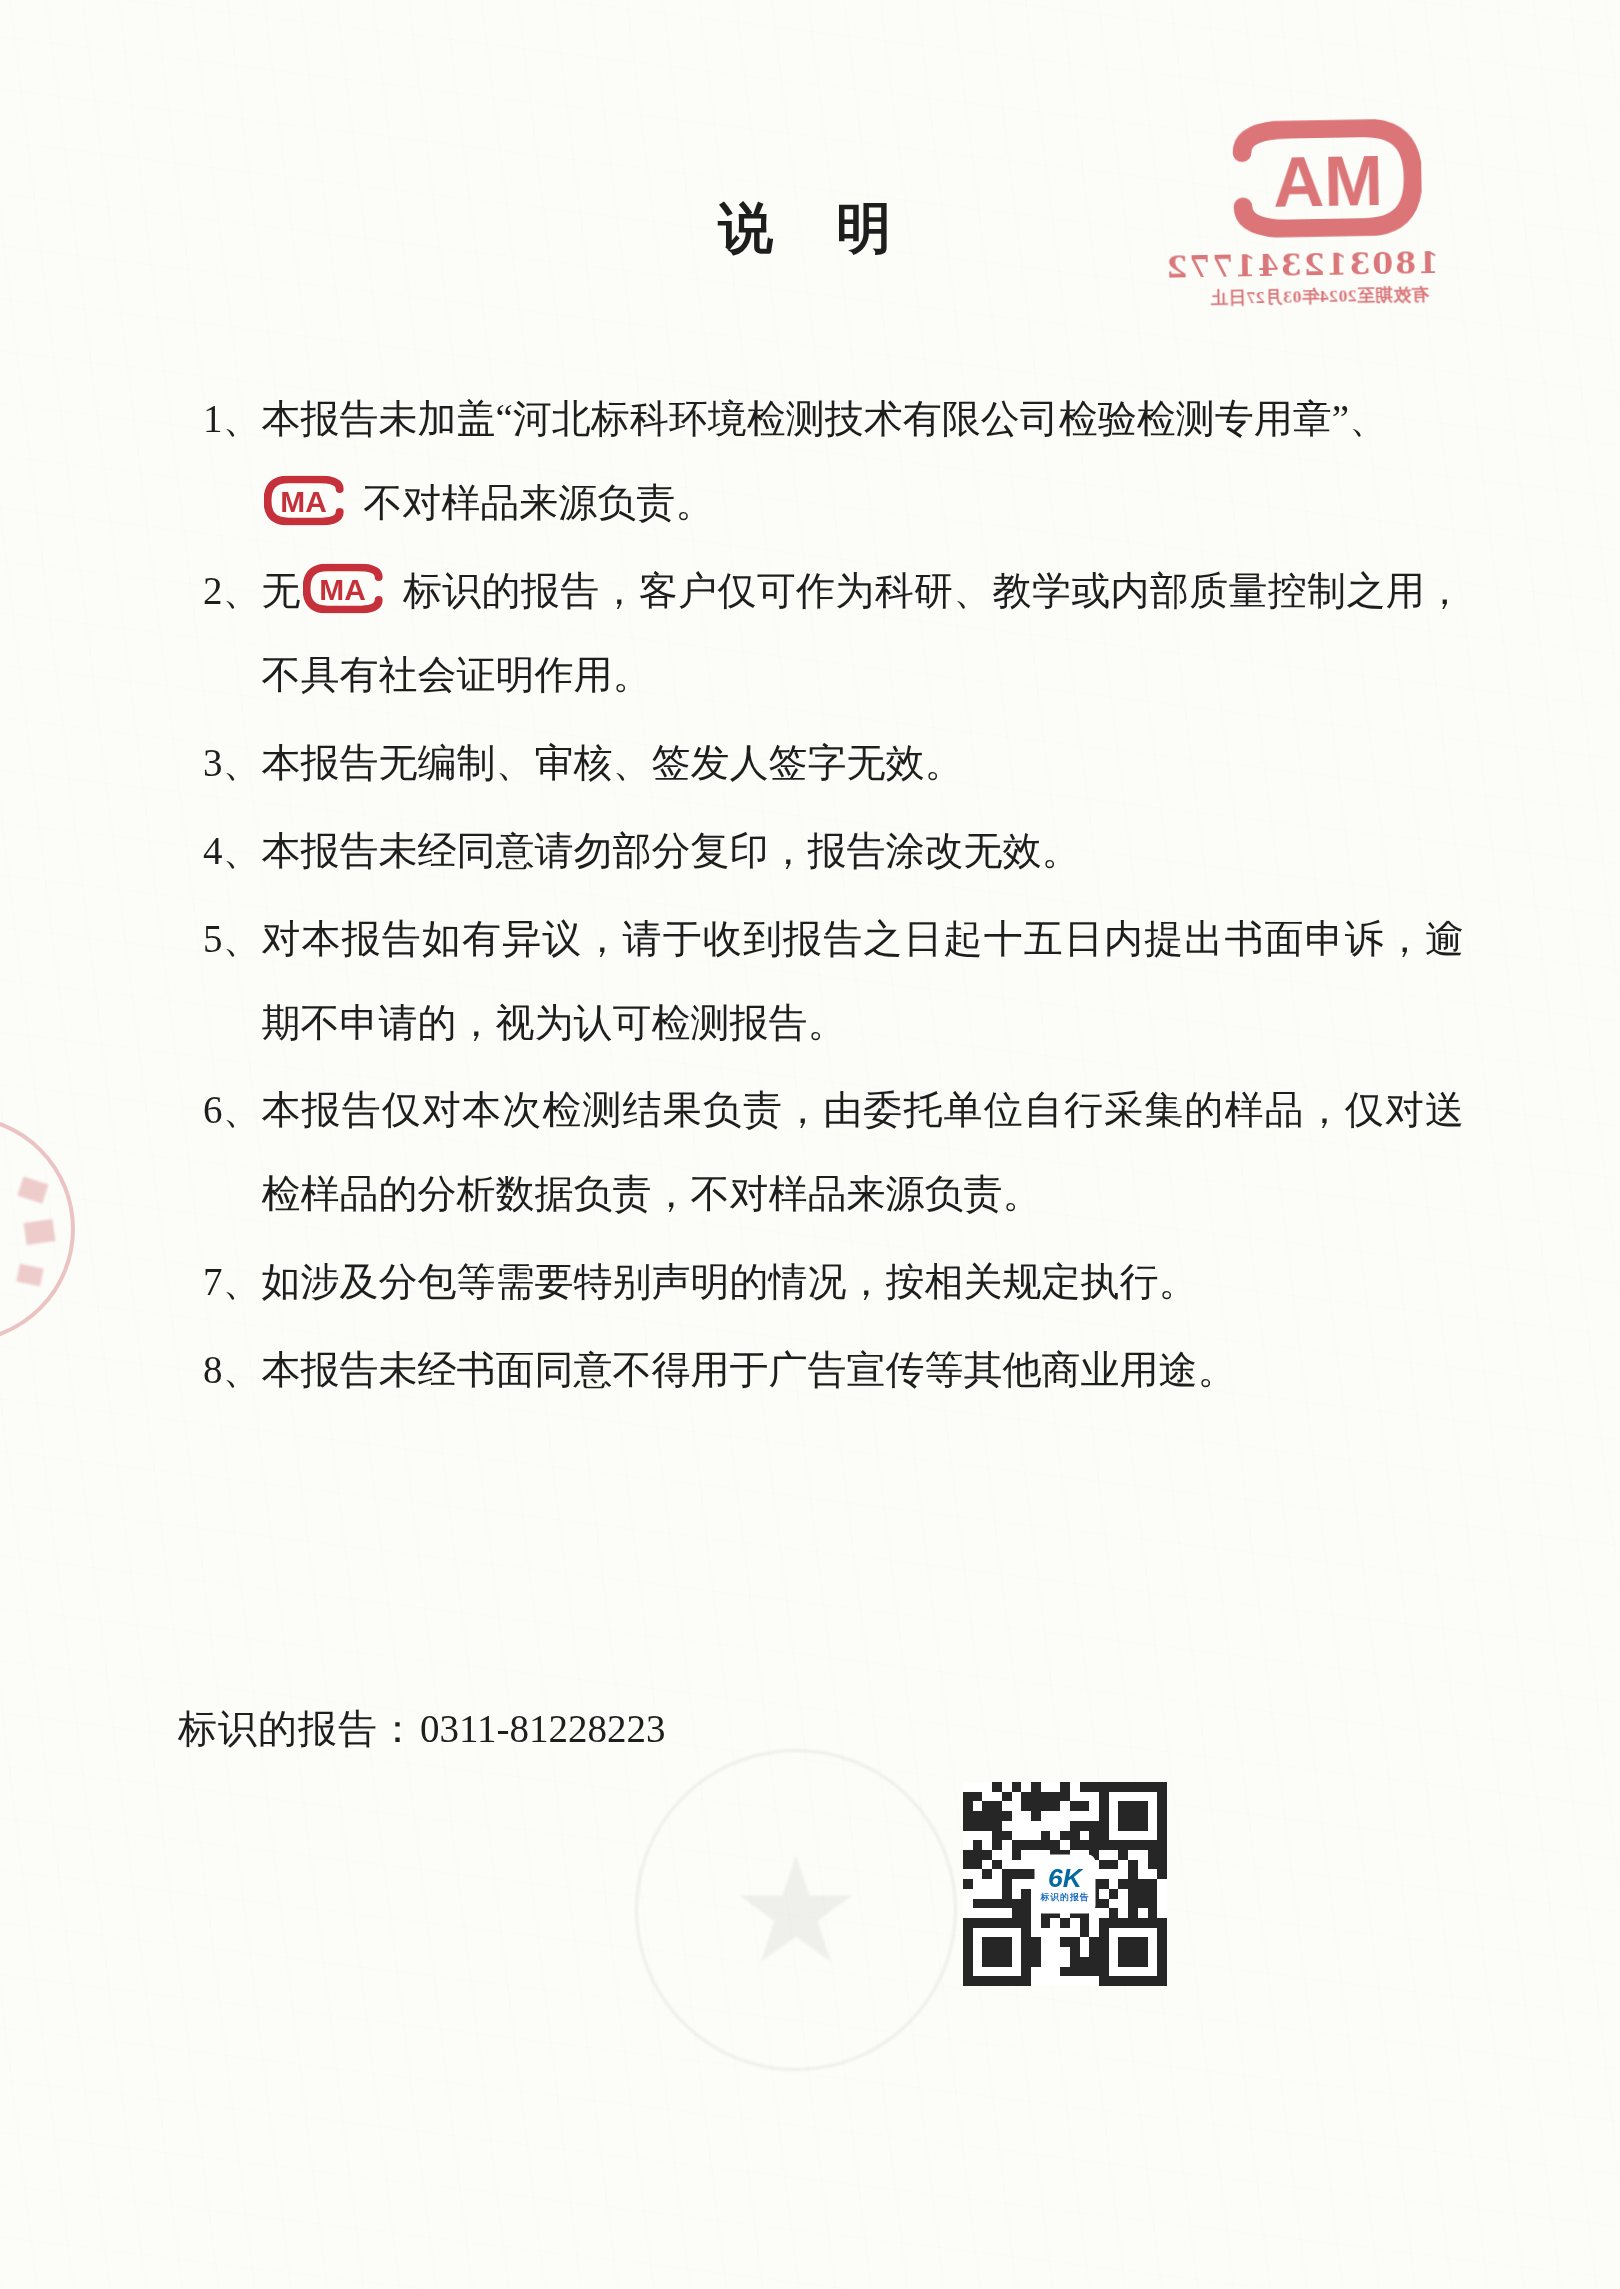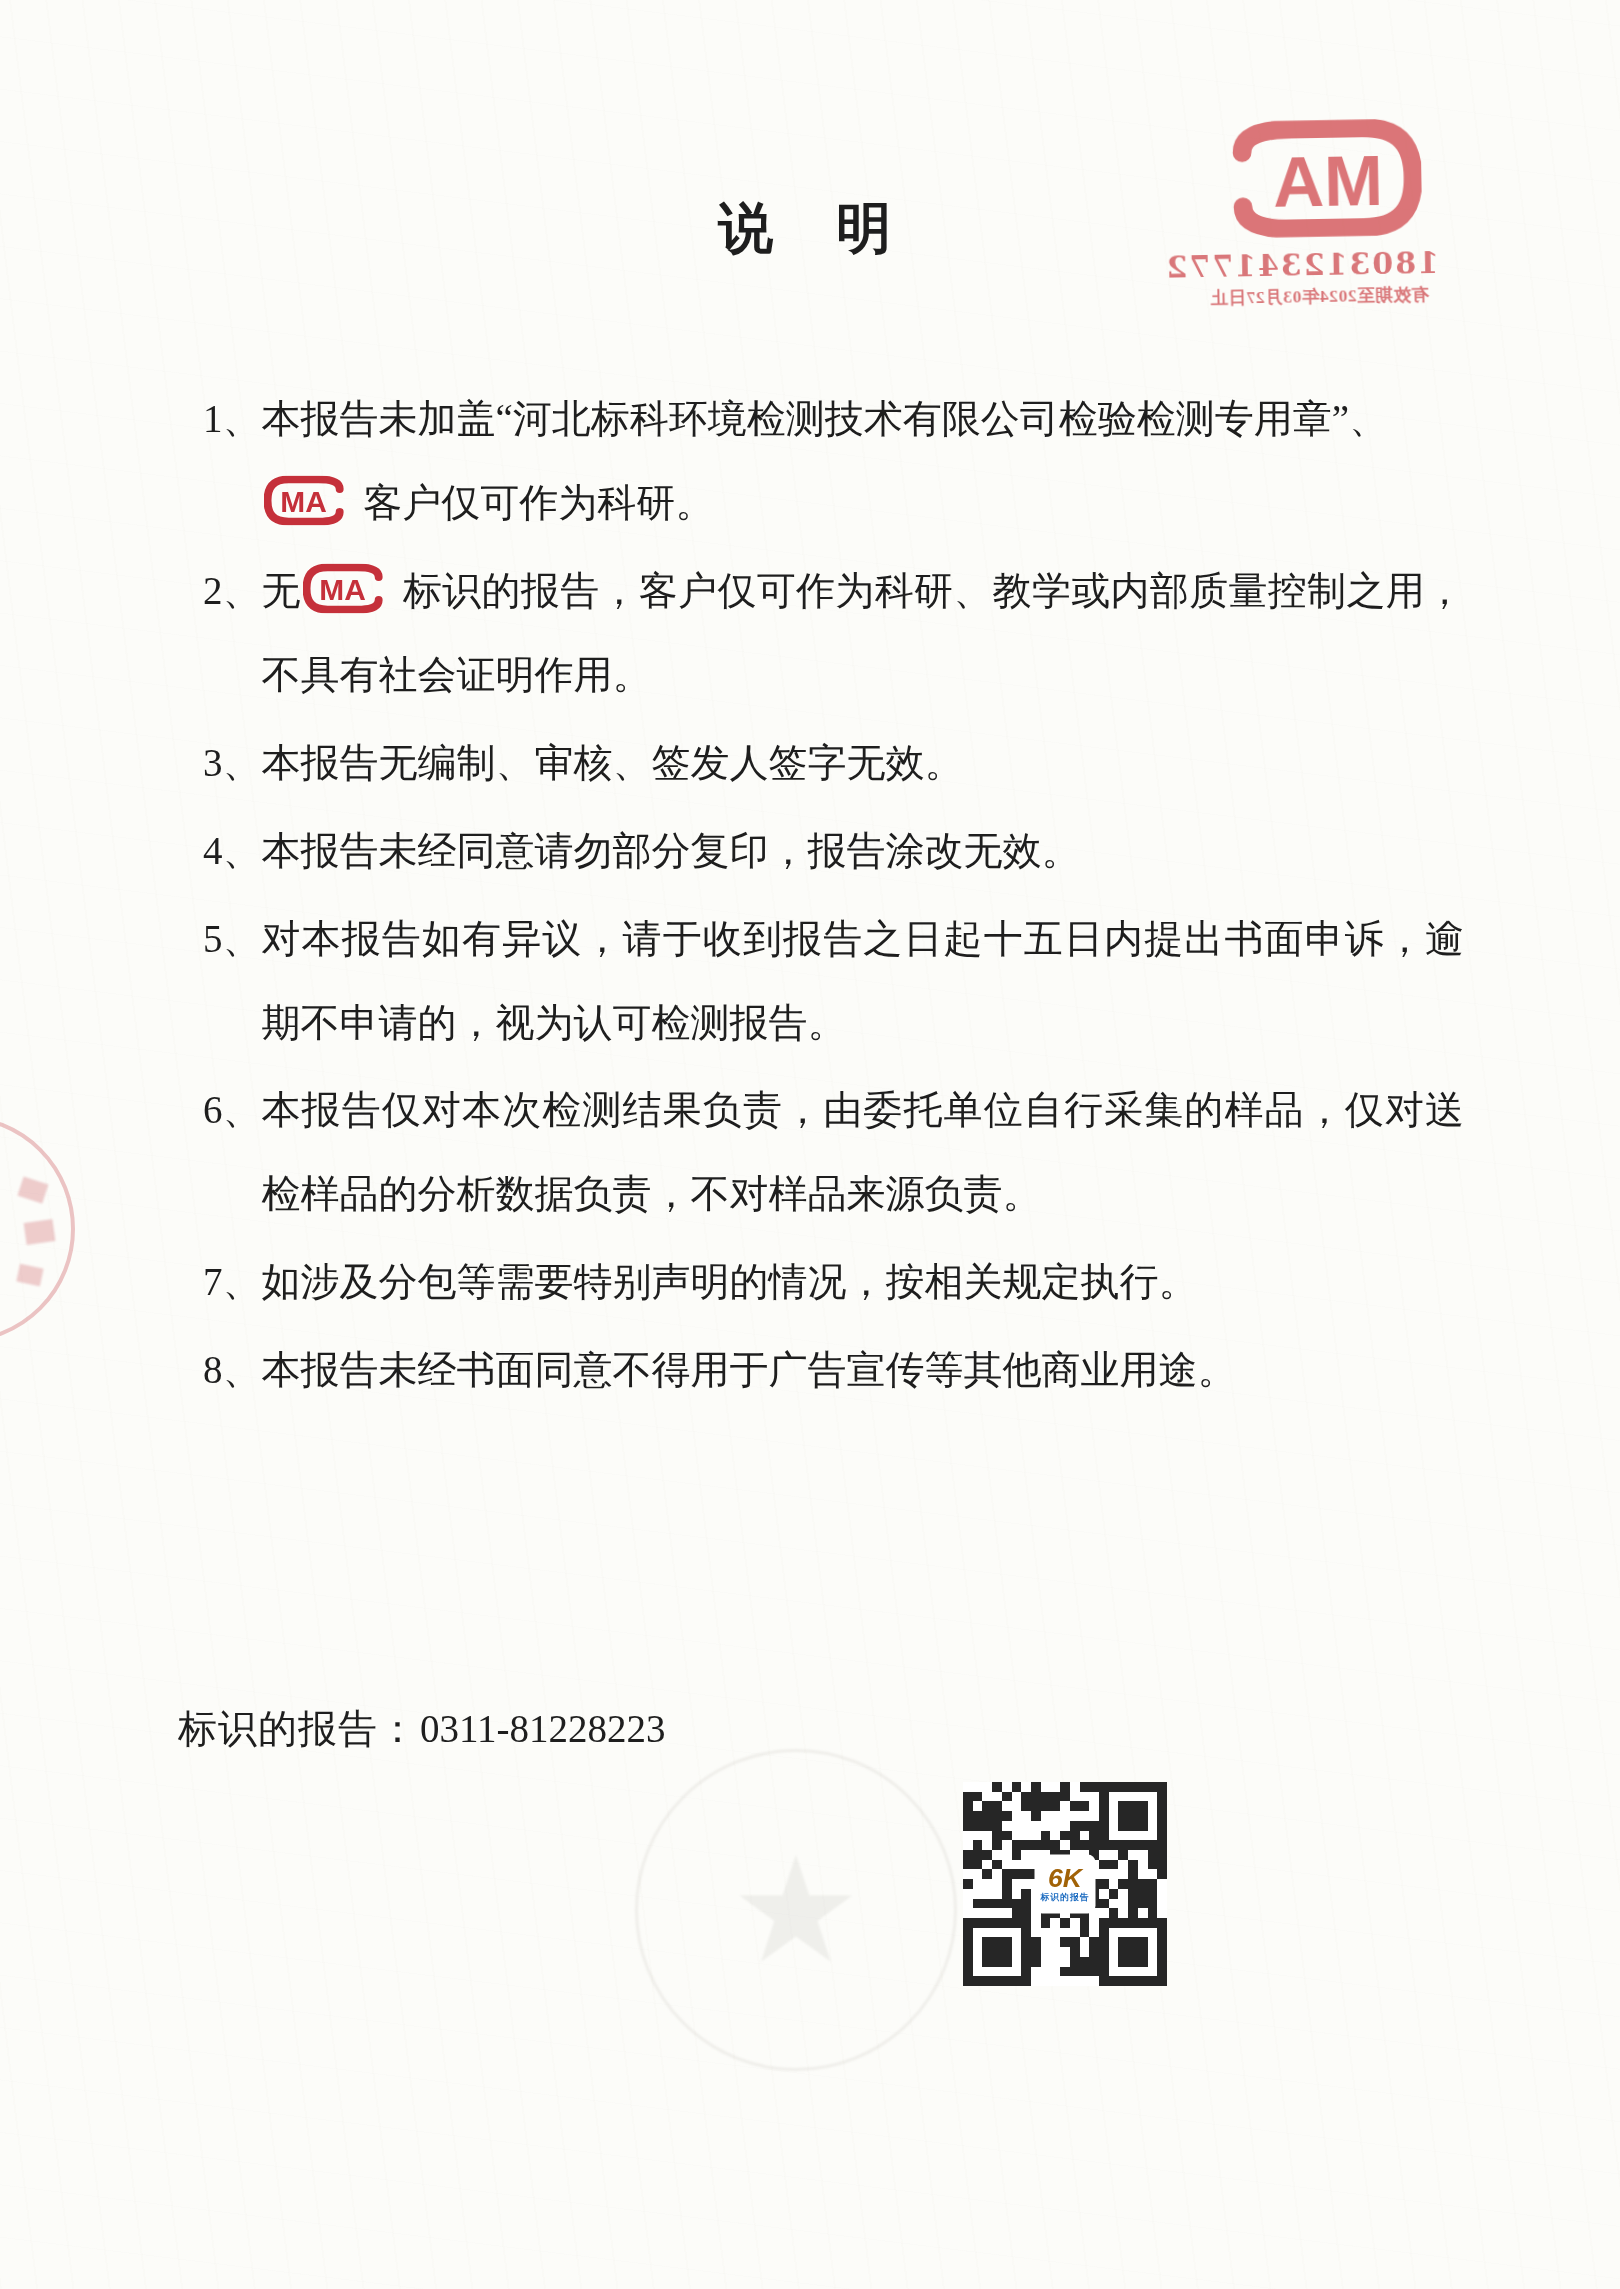--- a/index.html
+++ b/index.html
@@ -79,21 +79,21 @@
     background:#fff;
   }
   .qr .on{background:#262626;}
   .qr-logo{
     position:absolute;left:50%;top:50%;transform:translate(-50%,-50%);
     width:61px;height:59px;background:#fff;border-radius:7.8px;
     display:flex;flex-direction:column;align-items:center;justify-content:center;
     font-family:"Liberation Sans","DejaVu Sans",sans-serif;
   }
   .qr-logo .qr-logo-text{
-    font-size:26.5px;font-weight:700;font-style:italic;color:#a16207;line-height:25.5px;
+    font-size:26.5px;font-weight:700;font-style:italic;color:#0369a1;line-height:25.5px;
   }
   .qr-logo .qr-logo-caption{
     font-size:8.8px;font-weight:700;color:#1b6bc0;letter-spacing:1px;line-height:10.8px;
   }
 
   
   .left-stamp{
     position:absolute;left:-153px;top:1115px;width:220px;height:220px;
     border-radius:50%;border:4.9px solid rgba(202,84,90,0.34);
     filter:blur(0.6px);
@@ -143,21 +143,21 @@
   </div>
 
   <div class="notes">
 
     <div class="note-item">
       <span class="note-num">1、</span>
       <div class="note-text">
         <span>本报告未加盖“河北标科环境检测技术有限公司检验检测专用章”、</span><br>
         <svg class="cma-inline" viewBox="0 0 100 56">
             <use href="#cma-sym"></use>
-          </svg><span>客户仅可作为科研。</span>
+          </svg><span>不对样品来源负责。</span>
       </div>
     </div>
 
     <div class="note-item">
       <span class="note-num">2、</span>
       <div class="note-text">
         <span>无</span><svg class="cma-inline" viewBox="0 0 100 56">
             <use href="#cma-sym"></use>
           </svg><span>标识的报告，客户仅可作为科研、教学或内部质量控制之用，不具有社会证明作用。</span>
       </div>

